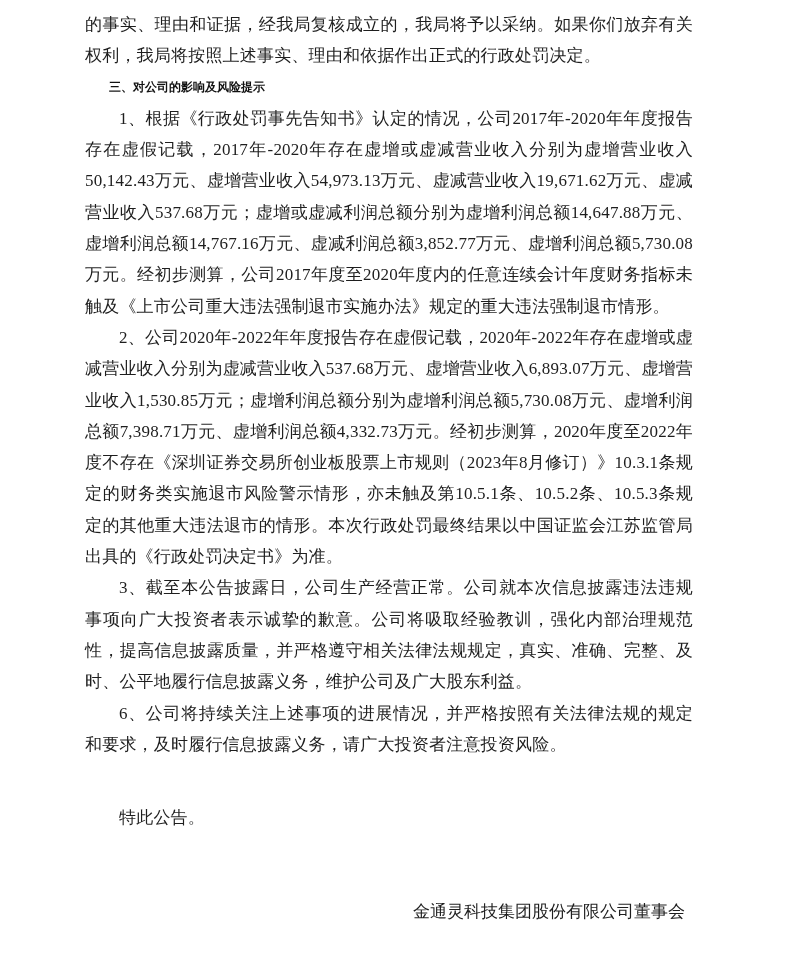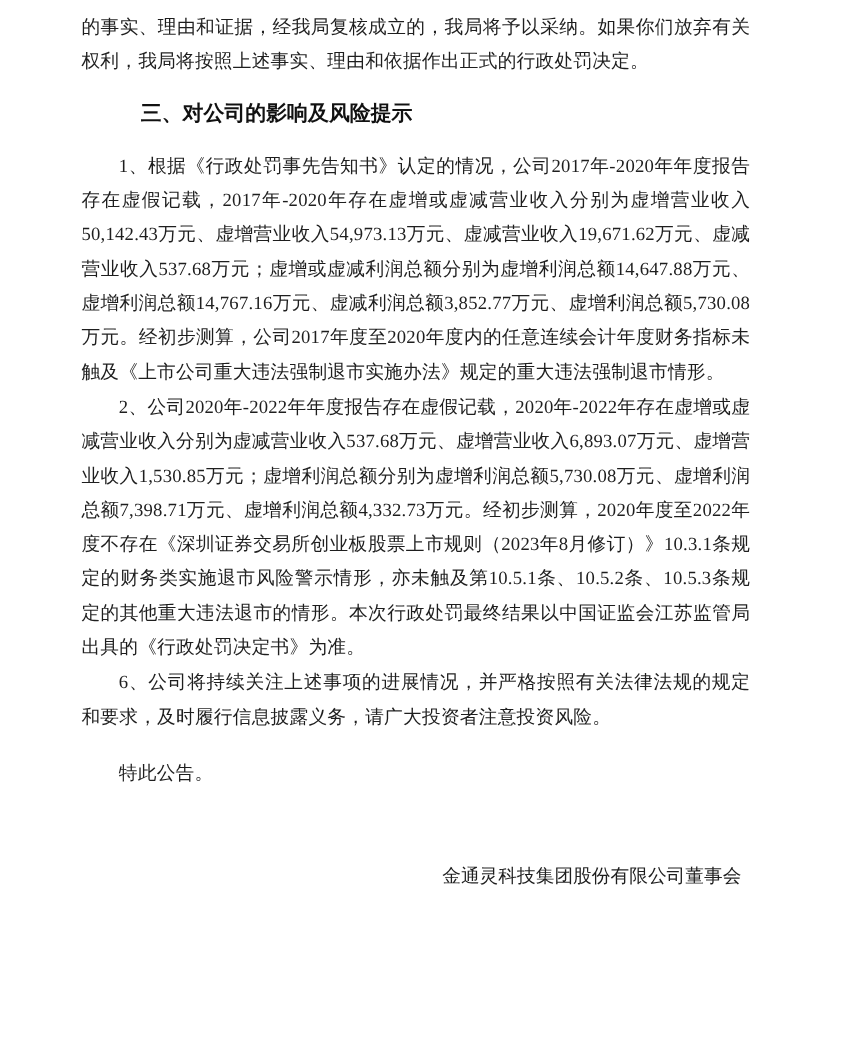--- a/index.html
+++ b/index.html
@@ -10,46 +10,46 @@
     width: 786px;
     height: 956px;
     background: #ffffff;
     overflow: hidden;
     position: relative;
     font-family: "Liberation Serif", "DejaVu Serif", serif;
     color: #1e1e1e;
   }
   .doc-page {
     position: absolute;
-    left: 74px;
+    left: 85px;
     top: 9px;
     width: 608px;
   }
   .para {
     margin: 0;
     font-size: 17px;
     line-height: 31.3px;
     text-align: justify;
     text-indent: 2em;
     letter-spacing: 0.2px;
   }
   .para.continuation {
     text-indent: 0;
   }
   .section-heading {
-    margin: 16px;
-    font-size: 19px;
+    margin: 0;
+    font-size: 12px;
     line-height: 31.3px;
     font-weight: bold;
     text-indent: 2em;
     font-family: "Liberation Sans", "DejaVu Sans", sans-serif;
     color: #111111;
   }
   .closing {
-    margin-top: 20px;
+    margin-top: 42px;
   }
   .sig-wrap {
     margin-top: 62.6px;
     text-align: right;
     padding-right: 8px;
   }
   .sig-block {
     display: inline-block;
   }
   .sig-line {
@@ -64,20 +64,21 @@
 <div class="doc-page">
 
   <p class="para continuation">的事实、理由和证据，经我局复核成立的，我局将予以采纳。如果你们放弃有关权利，我局将按照上述事实、理由和依据作出正式的行政处罚决定。</p>
 
   <p class="section-heading">三、对公司的影响及风险提示</p>
 
   <p class="para">1、根据《行政处罚事先告知书》认定的情况，公司2017年-2020年年度报告存在虚假记载，2017年-2020年存在虚增或虚减营业收入分别为虚增营业收入50,142.43万元、虚增营业收入54,973.13万元、虚减营业收入19,671.62万元、虚减营业收入537.68万元；虚增或虚减利润总额分别为虚增利润总额14,647.88万元、虚增利润总额14,767.16万元、虚减利润总额3,852.77万元、虚增利润总额5,730.08万元。经初步测算，公司2017年度至2020年度内的任意连续会计年度财务指标未触及《上市公司重大违法强制退市实施办法》规定的重大违法强制退市情形。</p>
 
   <p class="para">2、公司2020年-2022年年度报告存在虚假记载，2020年-2022年存在虚增或虚减营业收入分别为虚减营业收入537.68万元、虚增营业收入6,893.07万元、虚增营业收入1,530.85万元；虚增利润总额分别为虚增利润总额5,730.08万元、虚增利润总额7,398.71万元、虚增利润总额4,332.73万元。经初步测算，2020年度至2022年度不存在《深圳证券交易所创业板股票上市规则（2023年8月修订）》10.3.1条规定的财务类实施退市风险警示情形，亦未触及第10.5.1条、10.5.2条、10.5.3条规定的其他重大违法退市的情形。本次行政处罚最终结果以中国证监会江苏监管局出具的《行政处罚决定书》为准。</p>
 
+  <p class="para">3、截至本公告披露日，公司生产经营正常。公司就本次信息披露违法违规事项向广大投资者表示诚挚的歉意。公司将吸取经验教训，强化内部治理规范性，提高信息披露质量，并严格遵守相关法律法规规定，真实、准确、完整、及时、公平地履行信息披露义务，维护公司及广大股东利益。</p>
 
   <p class="para">6、公司将持续关注上述事项的进展情况，并严格按照有关法律法规的规定和要求，及时履行信息披露义务，请广大投资者注意投资风险。</p>
 
   <p class="para closing">特此公告。</p>
 
   <div class="sig-wrap">
     <div class="sig-block">
       <div class="sig-line">金通灵科技集团股份有限公司董事会</div>
     </div>
   </div>

